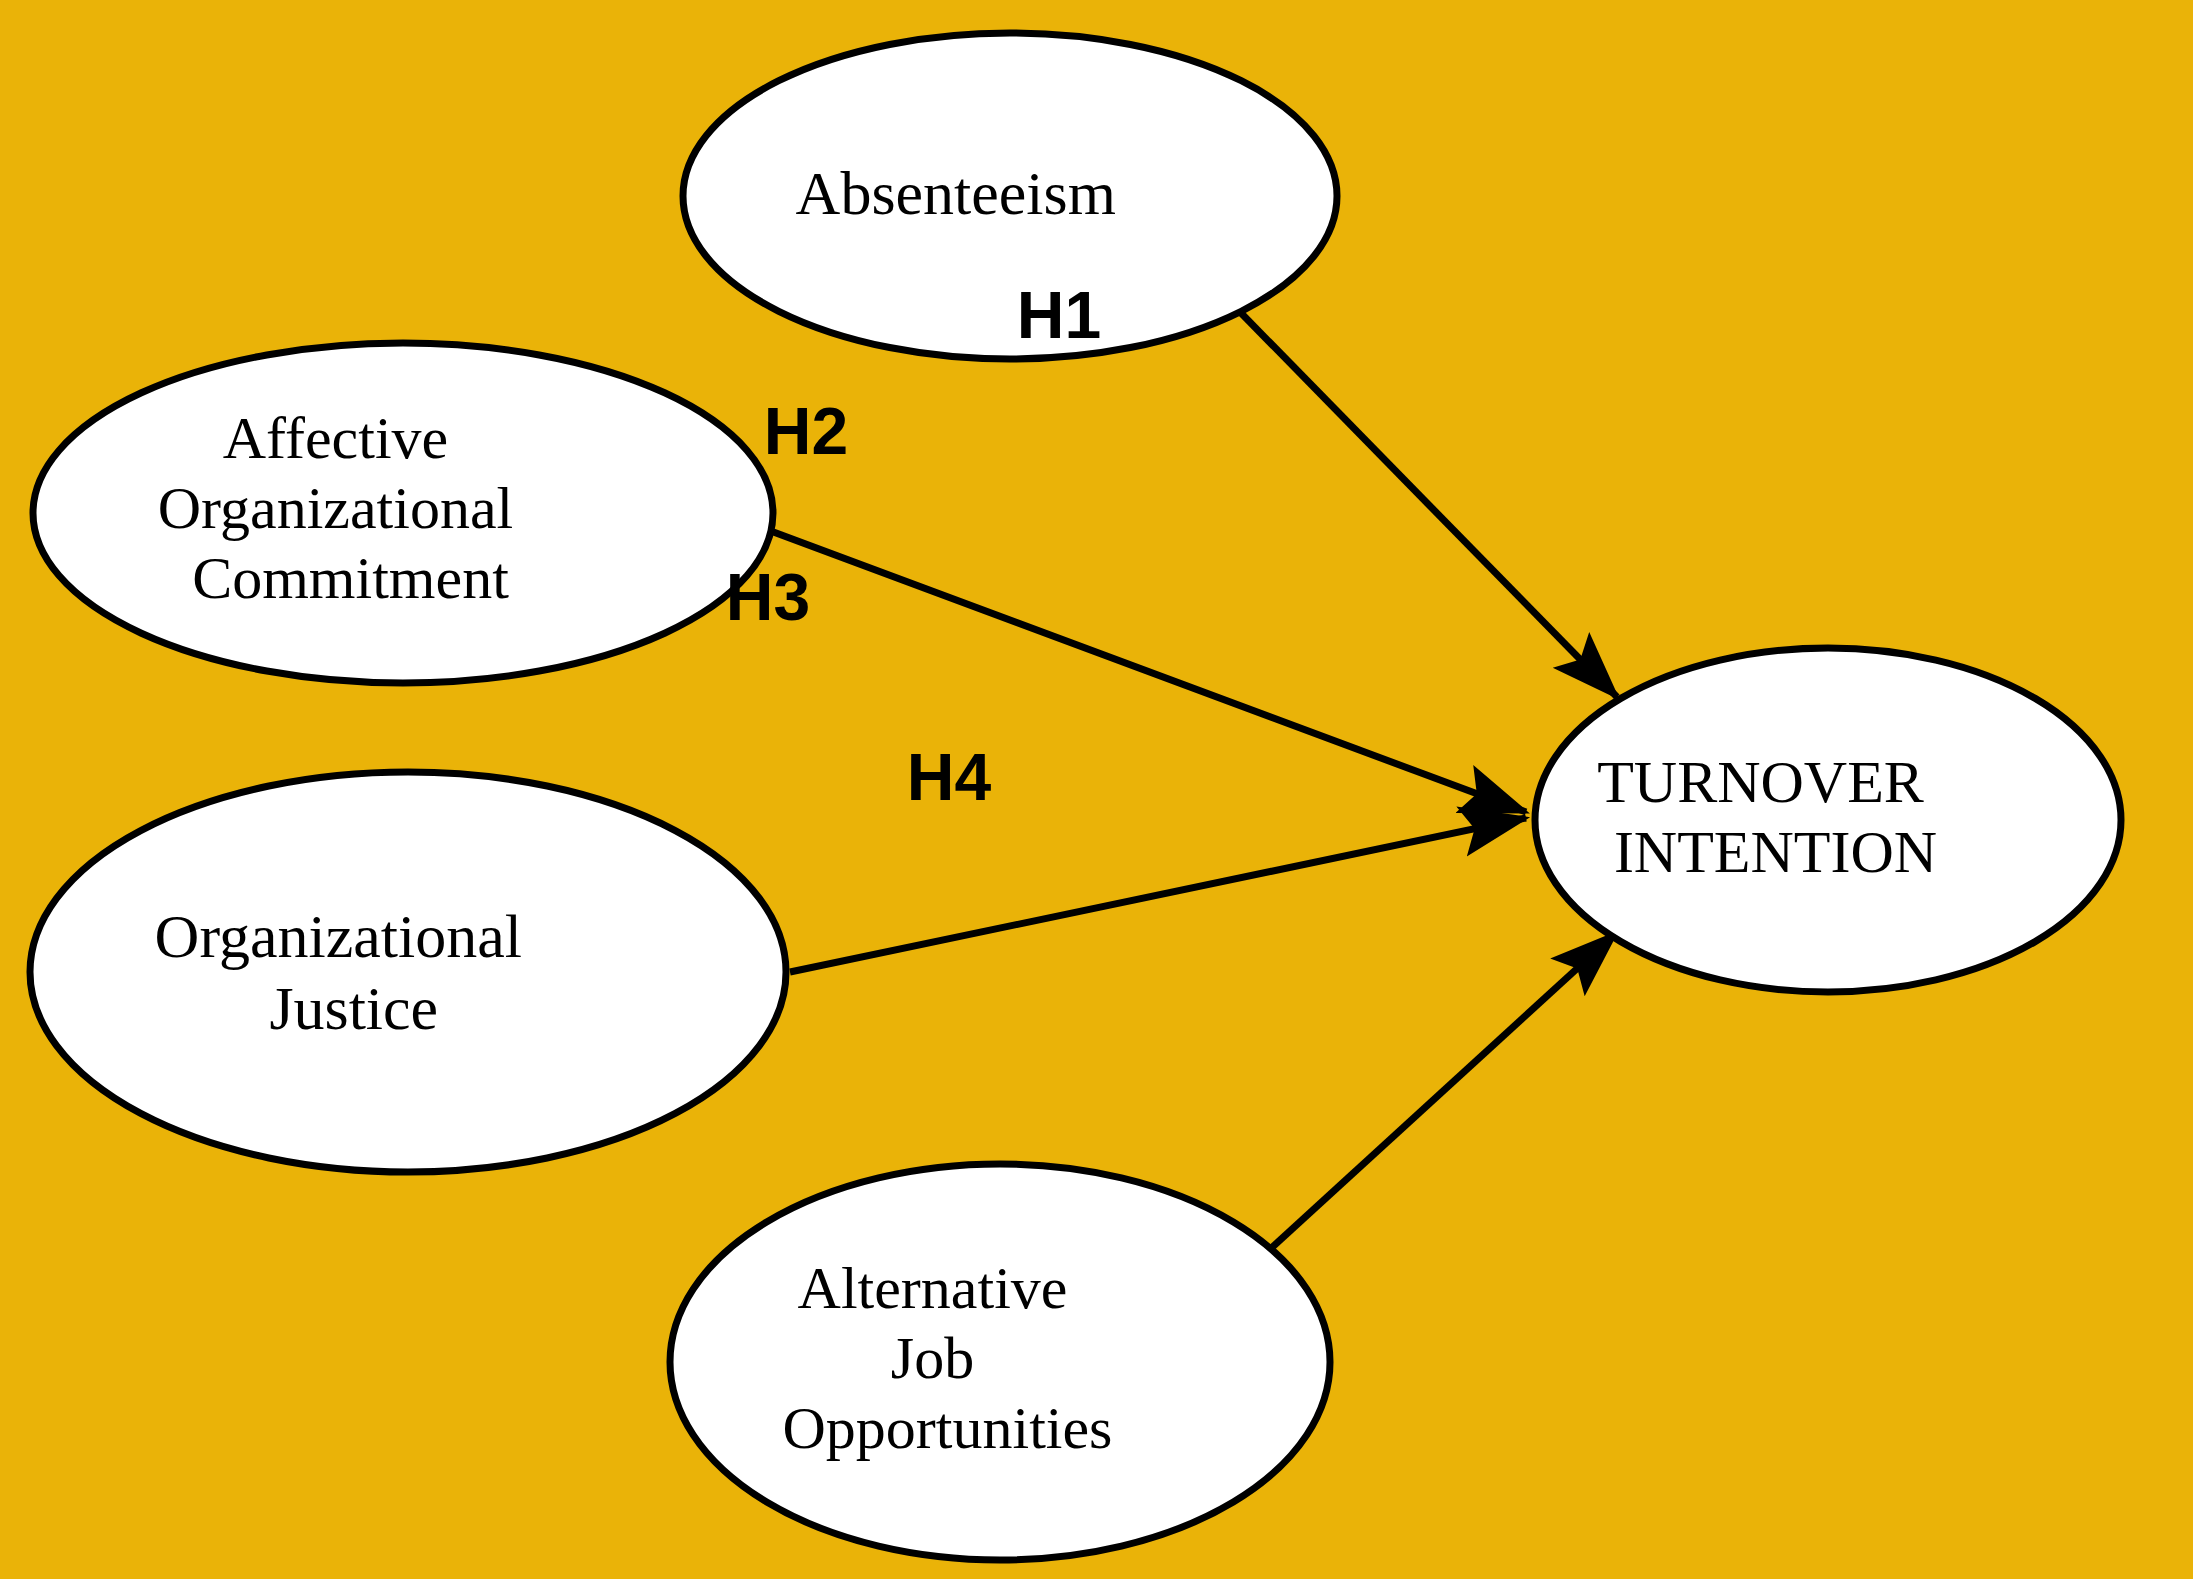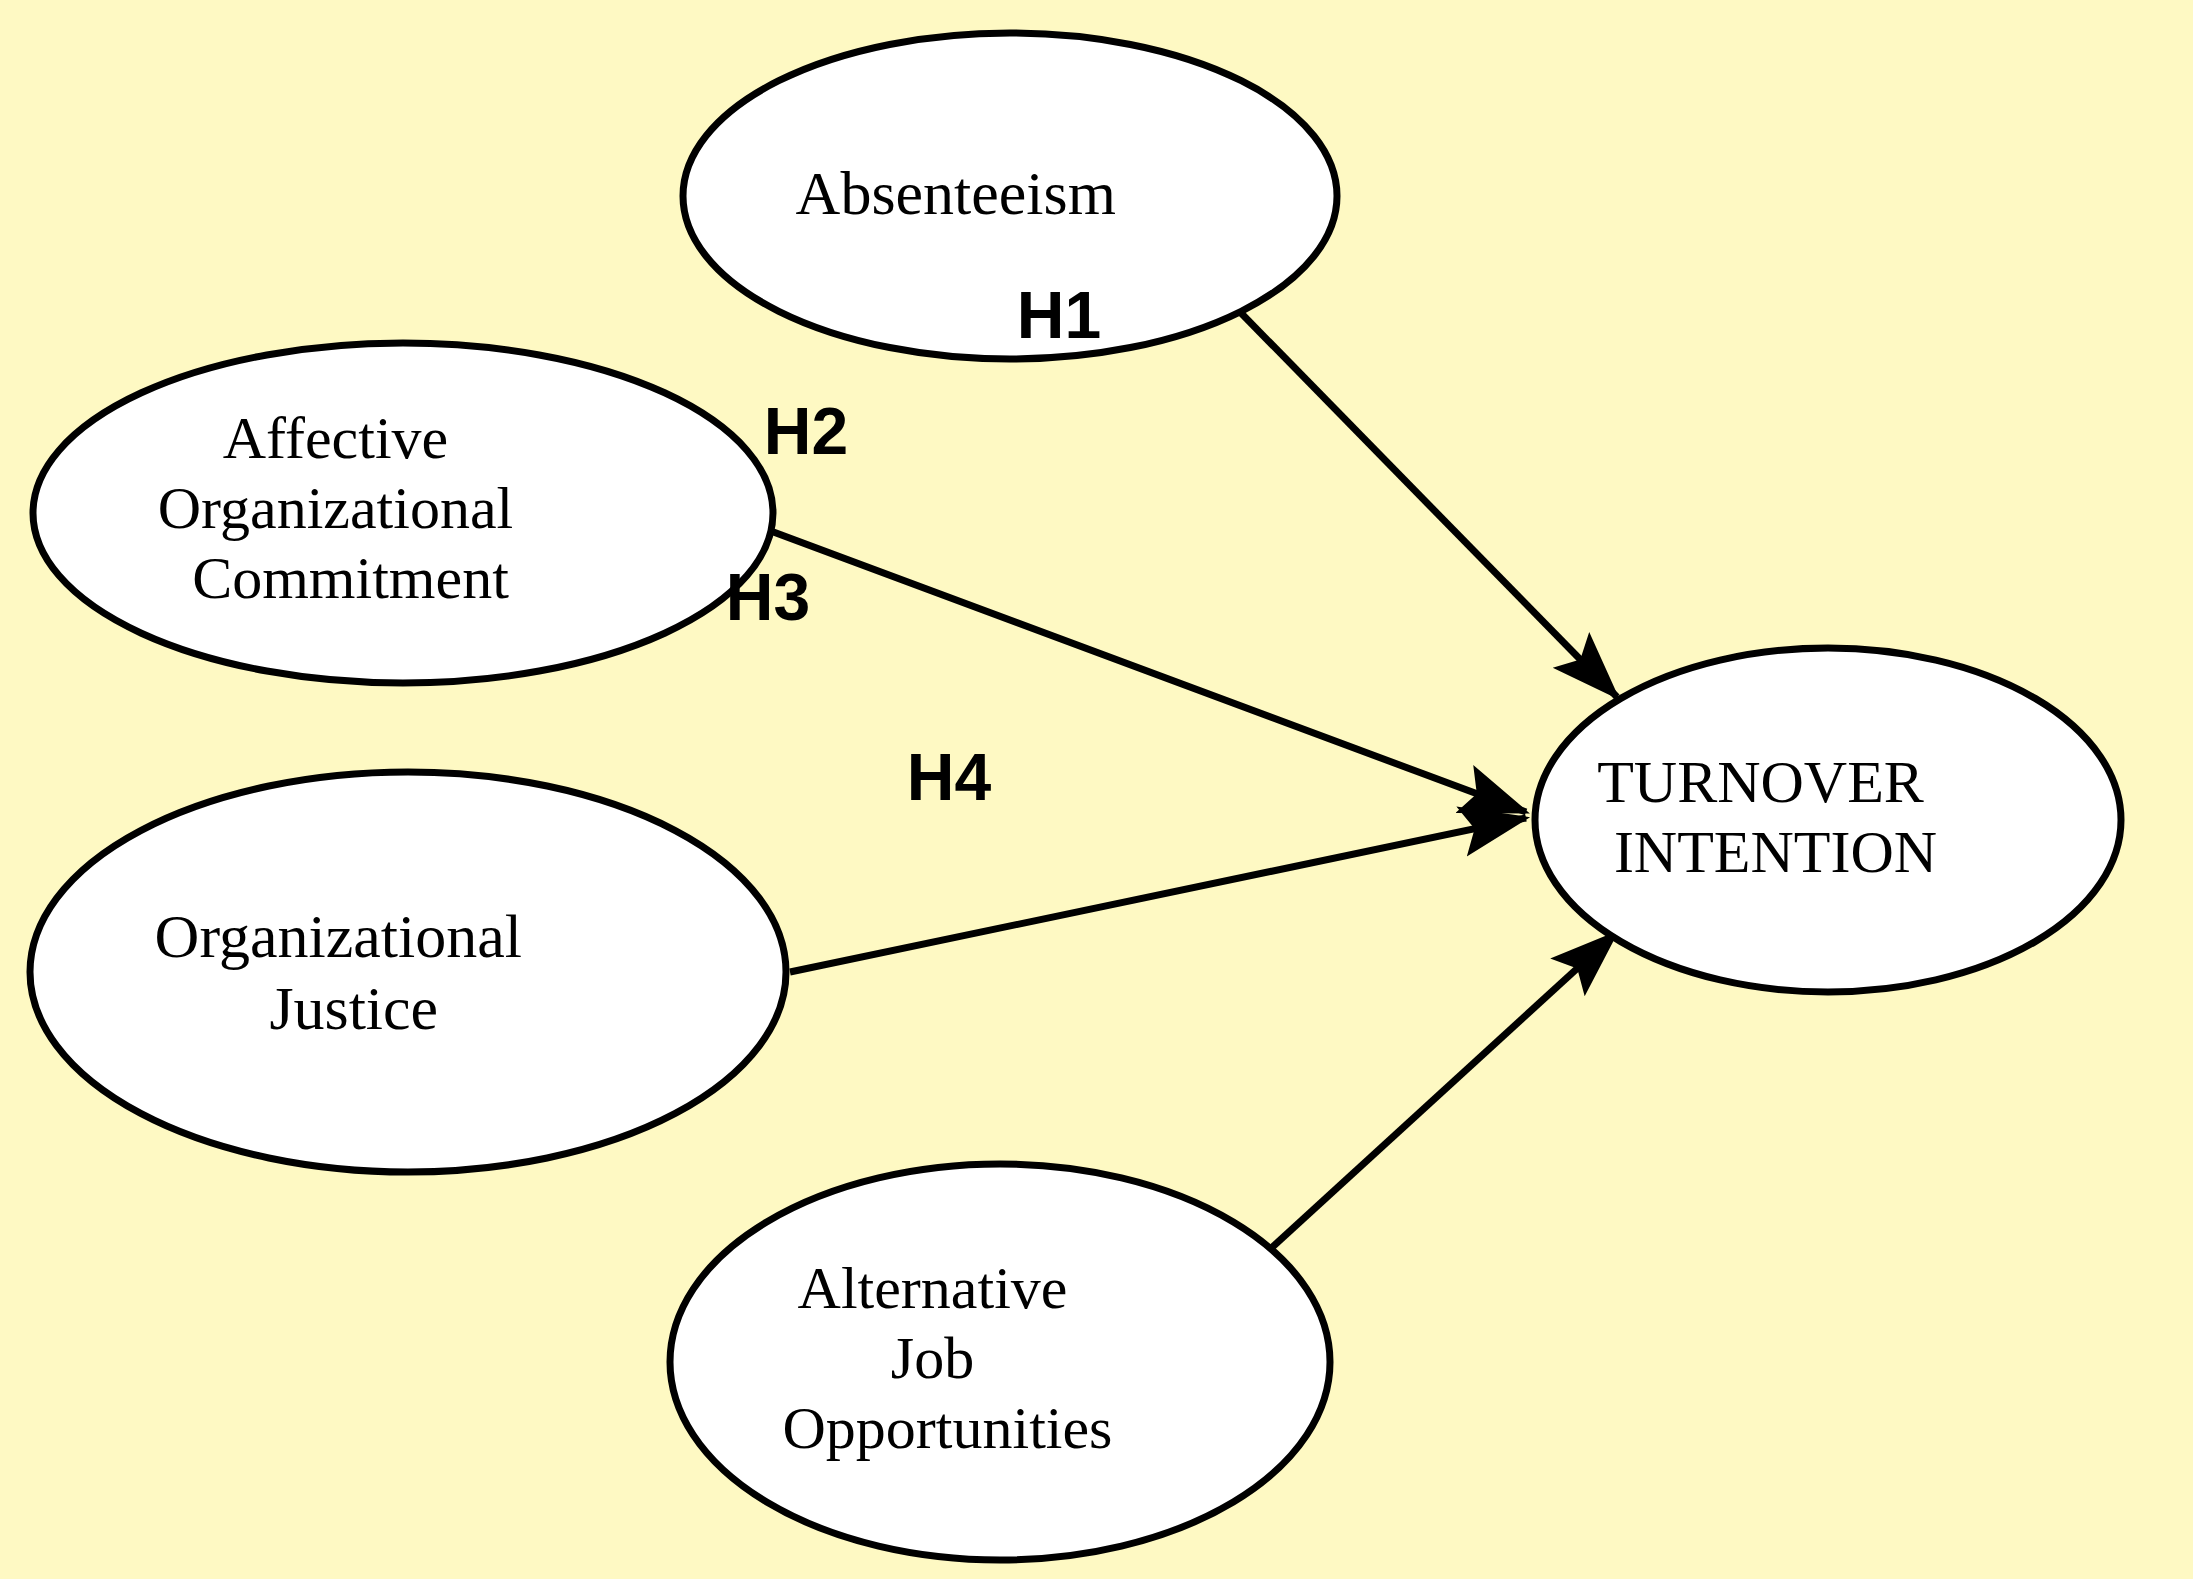--- a/index.html
+++ b/index.html
@@ -11,21 +11,21 @@
   body {
     font-family: "Liberation Serif", "DejaVu Serif", serif;
     width: 2193px;
     height: 1579px;
     overflow: hidden;
   }
   #diagram-root {
     position: relative;
     width: 2193px;
     height: 1579px;
-    background: #fef9c3;
+    background: #eab308;
   }
   #diagram-svg {
     position: absolute;
     top: 0;
     left: 0;
     width: 2193px;
     height: 1579px;
     display: block;
   }
   .node-ellipse {

